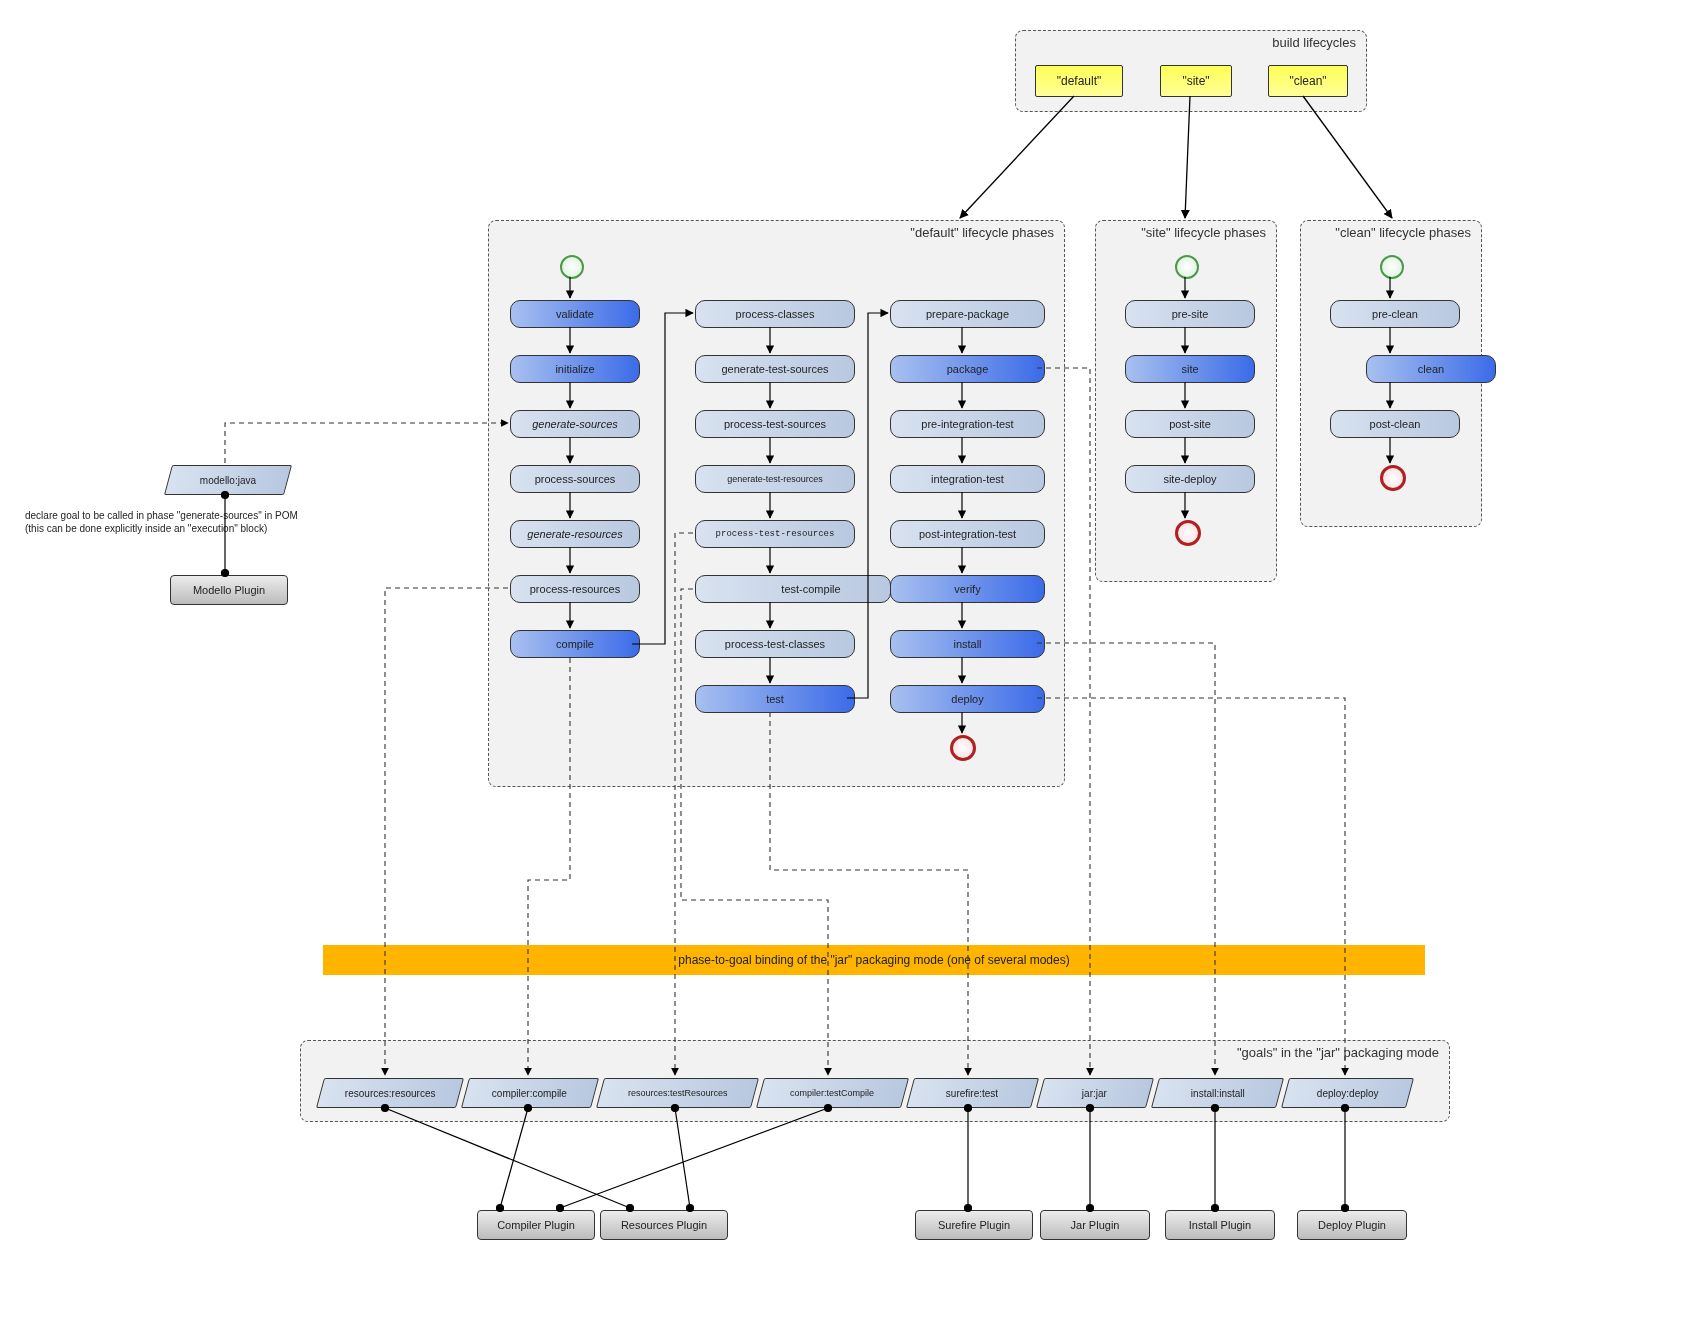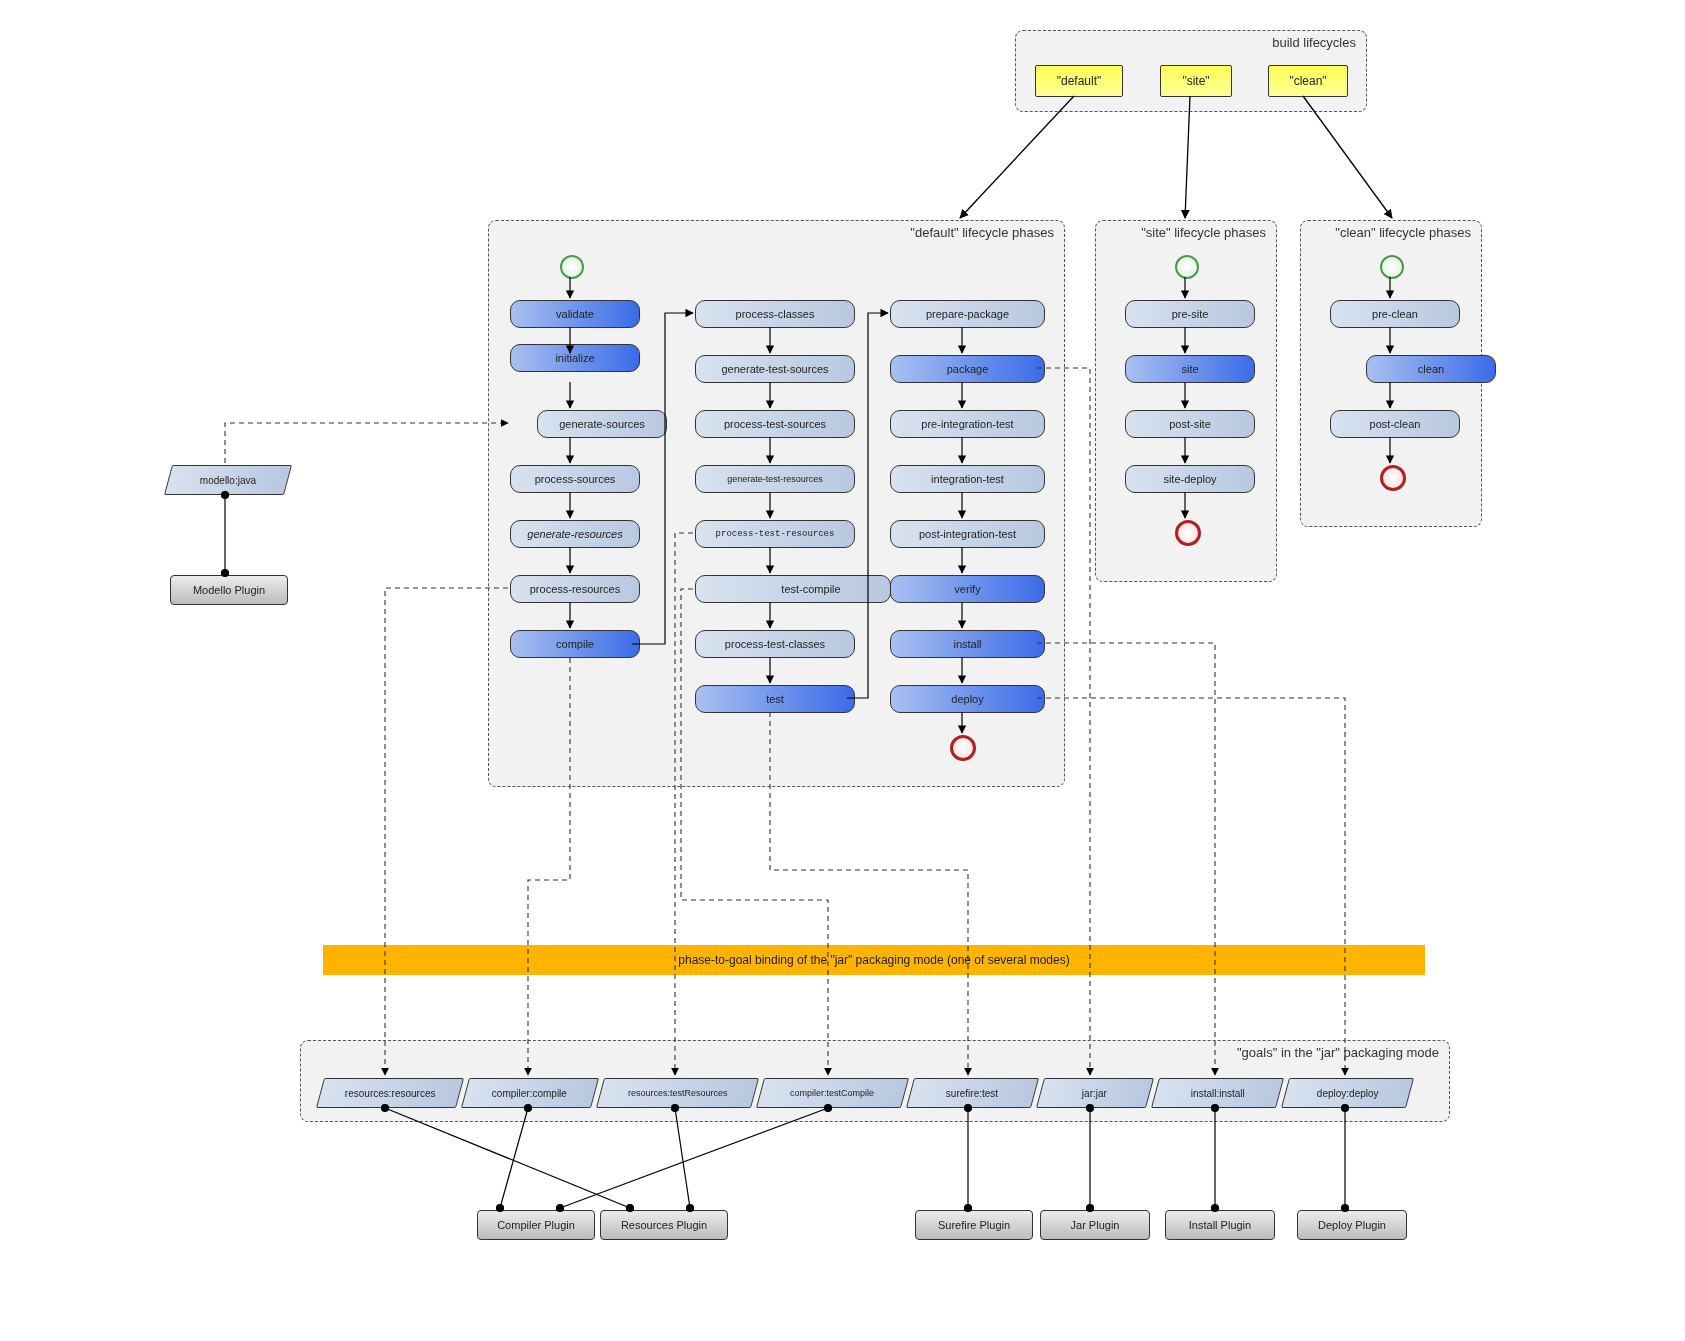--- a/index.html
+++ b/index.html
@@ -50,22 +50,22 @@
 
   <div class="container" style="left:1300px; top:220px; width:180px; height:305px;">
     <div class="title">"clean" lifecycle phases</div>
   </div>
 
   <div class="start-circle" style="left:560px; top:255px;"></div>
   <div class="start-circle" style="left:1175px; top:255px;"></div>
   <div class="start-circle" style="left:1380px; top:255px;"></div>
 
   <div class="phase strong" style="left:510px; top:300px; width:120px;">validate</div>
-  <div class="phase strong" style="left:510px; top:344px; width:120px;">initialize</div>
-  <div class="phase light" style="left:537px; top:410px; width:120px;">generate-sources</div>
+  <div class="phase strong" style="left:510px; top:355px; width:120px;">initialize</div>
+  <div class="phase light" style="left:510px; top:410px; width:120px;font-style:italic;">generate-sources</div>
   <div class="phase light" style="left:510px; top:465px; width:120px;">process-sources</div>
   <div class="phase light" style="left:510px; top:520px; width:120px;font-style:italic;">generate-resources</div>
   <div class="phase light" style="left:510px; top:575px; width:120px;">process-resources</div>
   <div class="phase strong" style="left:510px; top:630px; width:120px;">compile</div>
 
   <div class="phase light" style="left:695px; top:300px; width:150px;">process-classes</div>
   <div class="phase light" style="left:695px; top:355px; width:150px;">generate-test-sources</div>
   <div class="phase light" style="left:695px; top:410px; width:150px;">process-test-sources</div>
   <div class="phase light smalltext" style="left:695px; top:465px; width:150px;">generate-test-resources</div>
   <div class="phase light smalltext" style="left:695px; top:520px; width:150px;font-family:Liberation Mono, monospace;">process-test-resources</div>
@@ -90,20 +90,24 @@
   <div class="end-circle" style="left:1175px; top:520px;"></div>
 
   <div class="phase light" style="left:1330px; top:300px; width:120px;">pre-clean</div>
   <div class="phase strong" style="left:1330px; top:355px; width:120px;margin-left:36px;">clean</div>
   <div class="phase light" style="left:1330px; top:410px; width:120px;">post-clean</div>
   <div class="end-circle" style="left:1380px; top:465px;"></div>
 
   <div class="goal" style="left:168px; top:465px; width:110px;">
     <span>modello:java</span>
   </div>
+  <div class="caption" style="left:25px; top:510px; width:420px;">
+    <span>declare goal to be called in phase "generate-sources" in POM</span><br>
+    <span>(this can be done explicitly inside an "execution" block)</span>
+  </div>
   <div class="plugin" style="left:170px; top:575px; width:108px;">Modello Plugin</div>
 
   <div class="banner" style="left:323px; top:945px; width:1102px; height:30px;">phase-to-goal binding of the "jar" packaging mode (one of several modes)</div>
 
   <div class="container" style="left:300px; top:1040px; width:1148px; height:80px;">
     <div class="title">"goals" in the "jar" packaging mode</div>
   </div>
   <div class="goal" style="left:320px;  top:1078px; width:130px;">
       <span>resources:resources</span>
     </div>

